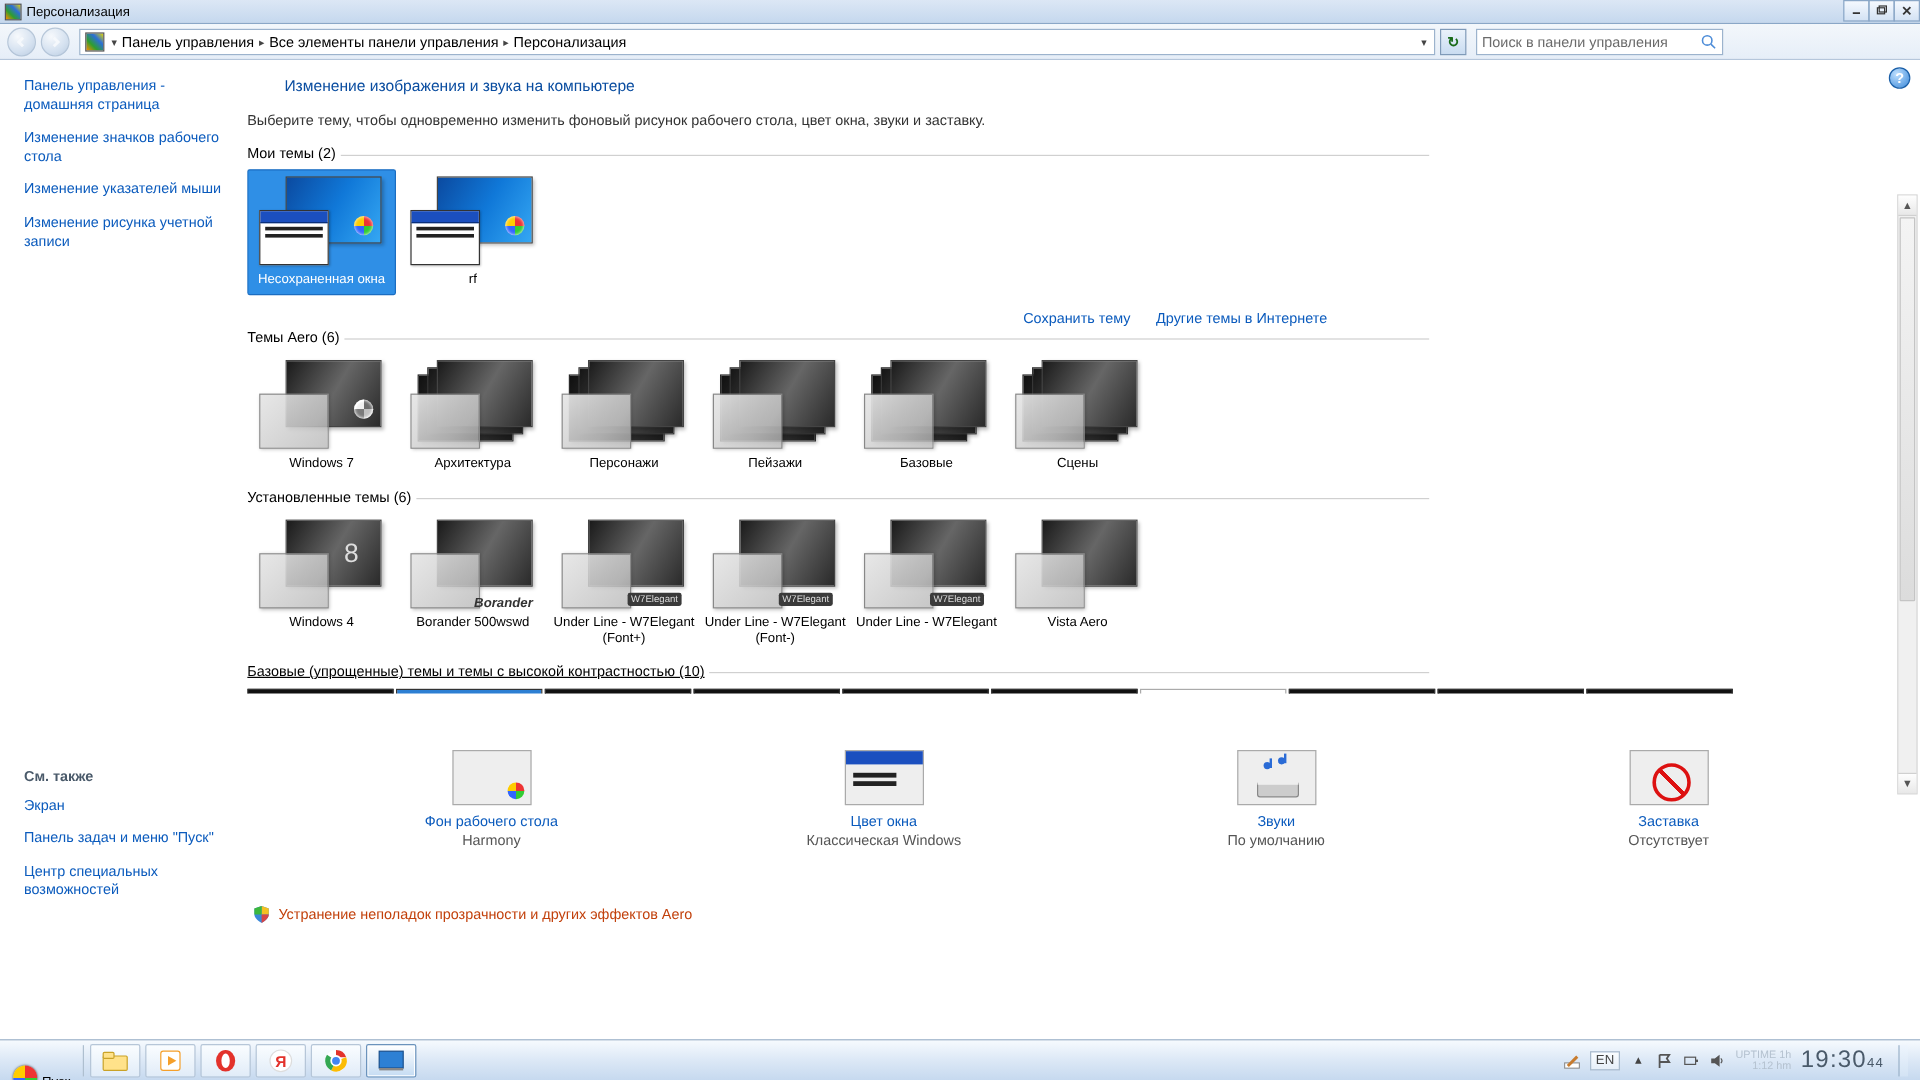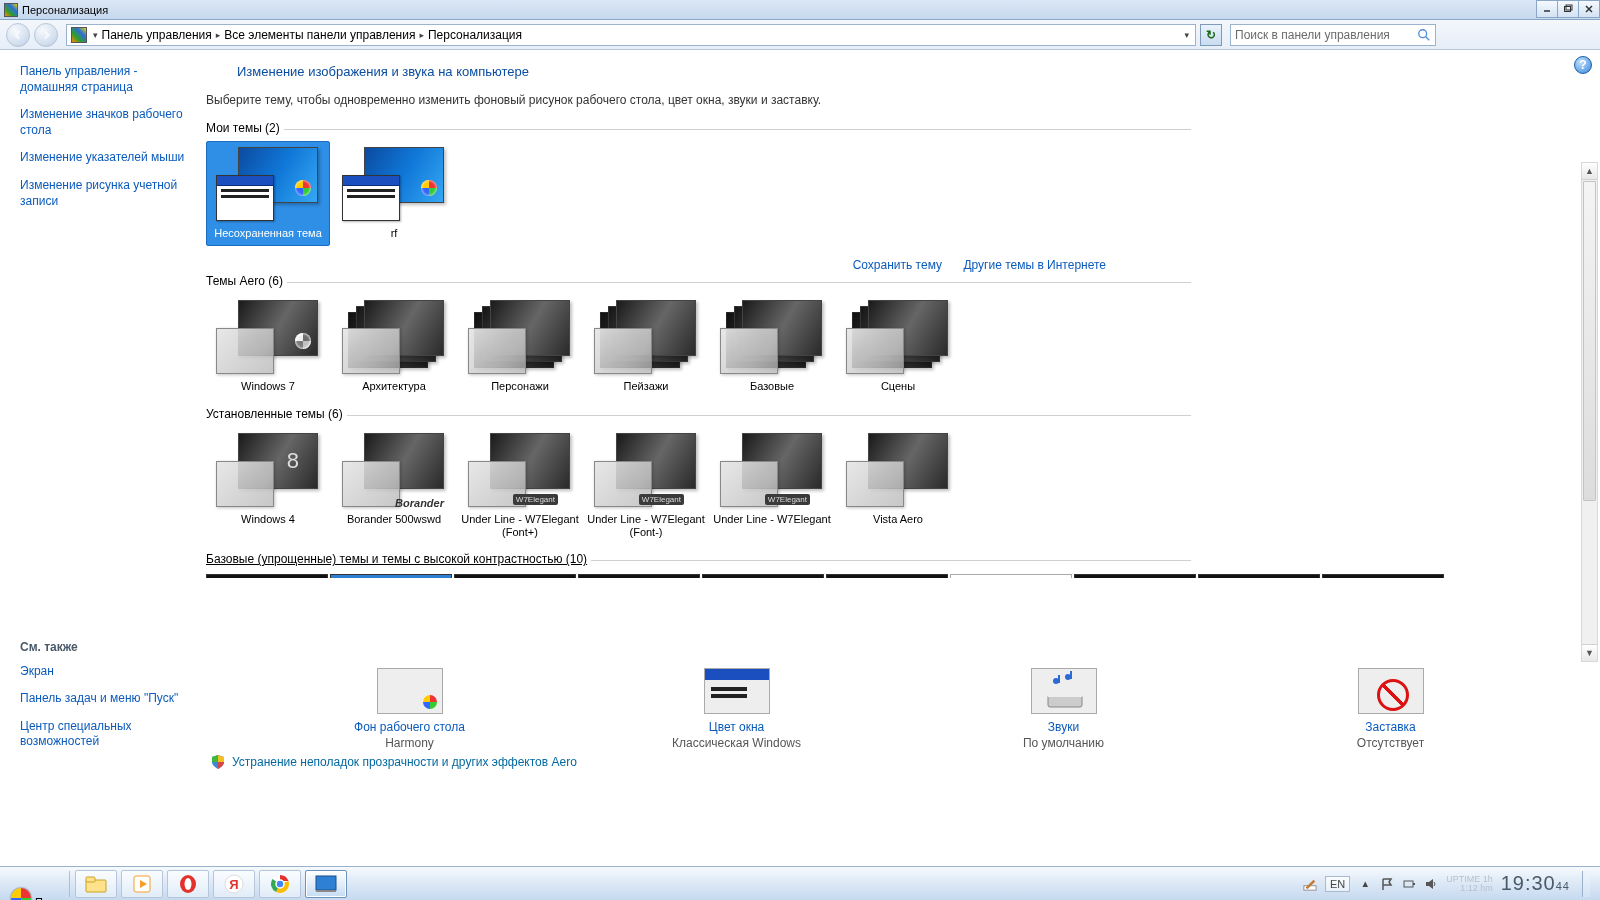--- a/index.html
+++ b/index.html
@@ -47,51 +47,51 @@
 .winmock { position: absolute; left: 2px; bottom: 2px; width: 58px; height: 46px; background: #fff; border: 1px solid #333; box-shadow: 1px 1px 2px rgba(0,0,0,.3);}
 .winmock .bar { height: 10px; background:#fff; border-bottom:1px solid #bbb;}
 .winmock .bar.blue { background:#1b4fbf; border-bottom:1px solid #0a2f7a;}
 .winmock .line { height:3px; background:#222; margin:3px 4px;}
 .glass { position: absolute; left: 2px; bottom: 2px; width: 58px; height: 46px; background: linear-gradient(135deg, rgba(230,230,230,.95), rgba(180,180,180,.75)); border: 1px solid #888; box-shadow: 1px 1px 3px rgba(0,0,0,.25);}
 .stack .wall { box-shadow: 2px 2px 3px rgba(0,0,0,.25); }
 .stack .w2 { right: 12px; top: 8px; filter: brightness(.8);}
 .stack .w3 { right: 20px; top: 14px; filter: brightness(.6);}
 
 .theme-label { line-height: 1.2; min-height: 14px; }
-.badge { position:absolute; right:16px; bottom:4px; background:#3a3a3a; color:#ddd; font-size:8px; padding:1px 3px; border-radius:2px;}
+.badge { position:absolute; right:6px; bottom:4px; background:#3a3a3a; color:#ddd; font-size:8px; padding:1px 3px; border-radius:2px;}
 
 .link-row { text-align: right; font-size: 12px; width: 900px; padding: 4px 0 2px 0; }
 .link-row a { color:#0b5bbd; text-decoration:none; margin-left: 18px; cursor:pointer;}
 .cut-row { display:flex; gap:2px; padding-top:8px; height:12px; overflow:hidden;}
 .cut-box { width:122px; height:70px; background:#111; border:1px solid #333;}
 .cut-box.blue{background:linear-gradient(#2d80d4,#1551a3);}
 .cut-box.white{background:#fff; border:1px solid #aaa;}
 
 
 .scrollbar { position: absolute; right: 2px; top: 112px; width: 17px; height: 500px; background: #f0f0f0; border: 1px solid #d8d8d8; }
 .scrollbar .arrow { height: 17px; background: linear-gradient(#fefefe,#e8e8e8); border-bottom:1px solid #d0d0d0; display:flex; align-items:center; justify-content:center; font-size:9px; color:#555;}
 .scrollbar .arrow.bot { position:absolute; bottom:0; left:0; right:0; border-top:1px solid #d0d0d0; border-bottom:none;}
 .scrollbar .thumb { position:absolute; top:18px; left:1px; right:1px; height:320px; background:linear-gradient(#f4f4f4,#dcdcdc); border:1px solid #c4c4c4; border-radius:1px;}
 
 
-.bottom-opts { position: relative; height: 135px; display: flex; justify-content: space-around; align-items: flex-end; padding: 10px 40px 0 40px;}
+.bottom-opts { position: relative; height: 135px; display: flex; justify-content: space-around; align-items: flex-start; padding: 10px 40px 0 40px;}
 .opt { text-align: center; font-size: 12px; width: 280px; cursor:pointer;}
 .opt .icon-box { width: 66px; height: 46px; margin: 0 auto 6px auto; border:1px solid #aaa; background:#eee; position:relative;}
 .opt .label { color: #0b5bbd; }
 .opt .sub { color: #555; margin-top: 2px; }
 .ib-wall { background: linear-gradient(120deg,#0b4aa0,#1078d8,#35a7f3);}
 .ib-wall::after{content:''; position:absolute; right:5px; bottom:4px; width:14px; height:14px; border-radius:50%; background: conic-gradient(#e33 0 25%, #3c3 25% 50%, #36f 50% 75%, #fc0 75% 100%);}
 .ib-win { background:#fff;}
 .ib-win::before{content:''; position:absolute; top:0;left:0;right:0;height:11px;background:#1b4fbf;}
 .ib-win::after{content:''; position:absolute; top:18px;left:6px;right:22px;height:4px;background:#222;box-shadow:0 7px 0 #222;}
 .ib-sound { border:none; background:transparent;}
 .ib-saver { background:#fff;}
 .ib-saver::after{content:''; position:absolute; top:10px; left:18px; width:26px; height:26px; border:3px solid #d11; border-radius:50%; background:linear-gradient(45deg,transparent 45%,#d11 45%,#d11 55%,transparent 55%);}
 
-.aero-link { position: relative; bottom: -4px; left: 0; font-size: 12px; color: #0369a1; display:flex; align-items:center; gap:6px; padding-left:4px;}
+.aero-link { position: relative; bottom: -4px; left: 0; font-size: 12px; color: #c2410c; display:flex; align-items:center; gap:6px; padding-left:4px;}
 .shield { width:16px; height:16px;}
 
 .help-btn { position: absolute; right: 8px; top: 56px; width: 18px; height: 18px; border-radius: 50%; background: radial-gradient(circle at 35% 30%, #bfe0ff, #3a88d8); color: #fff; font-size: 12px; font-weight: bold; display: flex; align-items: center; justify-content: center; border:1px solid #1a5fa8;}
 
 
 .taskbar { position: fixed; bottom: 0; left: 0; right: 0; height: 34px; background: linear-gradient(#f6fafe, #dce8f6 50%, #c6d9ef); border-top: 1px solid #9bb1c9; display: flex; align-items: center; padding: 0 4px; font-size: 11px; }
 .start { display:flex; align-items:flex-end; gap:4px; padding:2px 6px; border:1px solid transparent; border-radius:3px;margin-top:28px;}
 .start .orb { width:20px; height:20px; border-radius:50%; background: conic-gradient(#e33 0 25%, #3c3 25% 50%, #36f 50% 75%, #fc0 75% 100%); box-shadow:0 0 2px #333;}
 .tb-sep { width:1px; height:26px; background:#aebfcf; margin:0 3px;}
 .tb-app { width:42px; height:28px; border:1px solid #b6c6d8; border-radius:2px; background:linear-gradient(#fafdff,#e1ecf8); display:flex; align-items:center; justify-content:center; margin:0 2px; cursor:pointer;}
@@ -196,21 +196,21 @@
           <div class="theme-thumb">
               <div class="wall">
                 <span class="orb"></span>
               </div>
               <div class="winmock">
                 <div class="bar blue"></div>
                 <div class="line"></div>
                 <div class="line"></div>
               </div>
             </div>
-          <span class="theme-label">Несохраненная тема</span>
+          <span class="theme-label">Несохраненная окна</span>
         </div>
         <div class="theme-item">
           <div class="theme-thumb">
               <div class="wall">
                 <span class="orb"></span>
               </div>
               <div class="winmock">
                 <div class="bar blue"></div>
                 <div class="line"></div>
                 <div class="line"></div>

